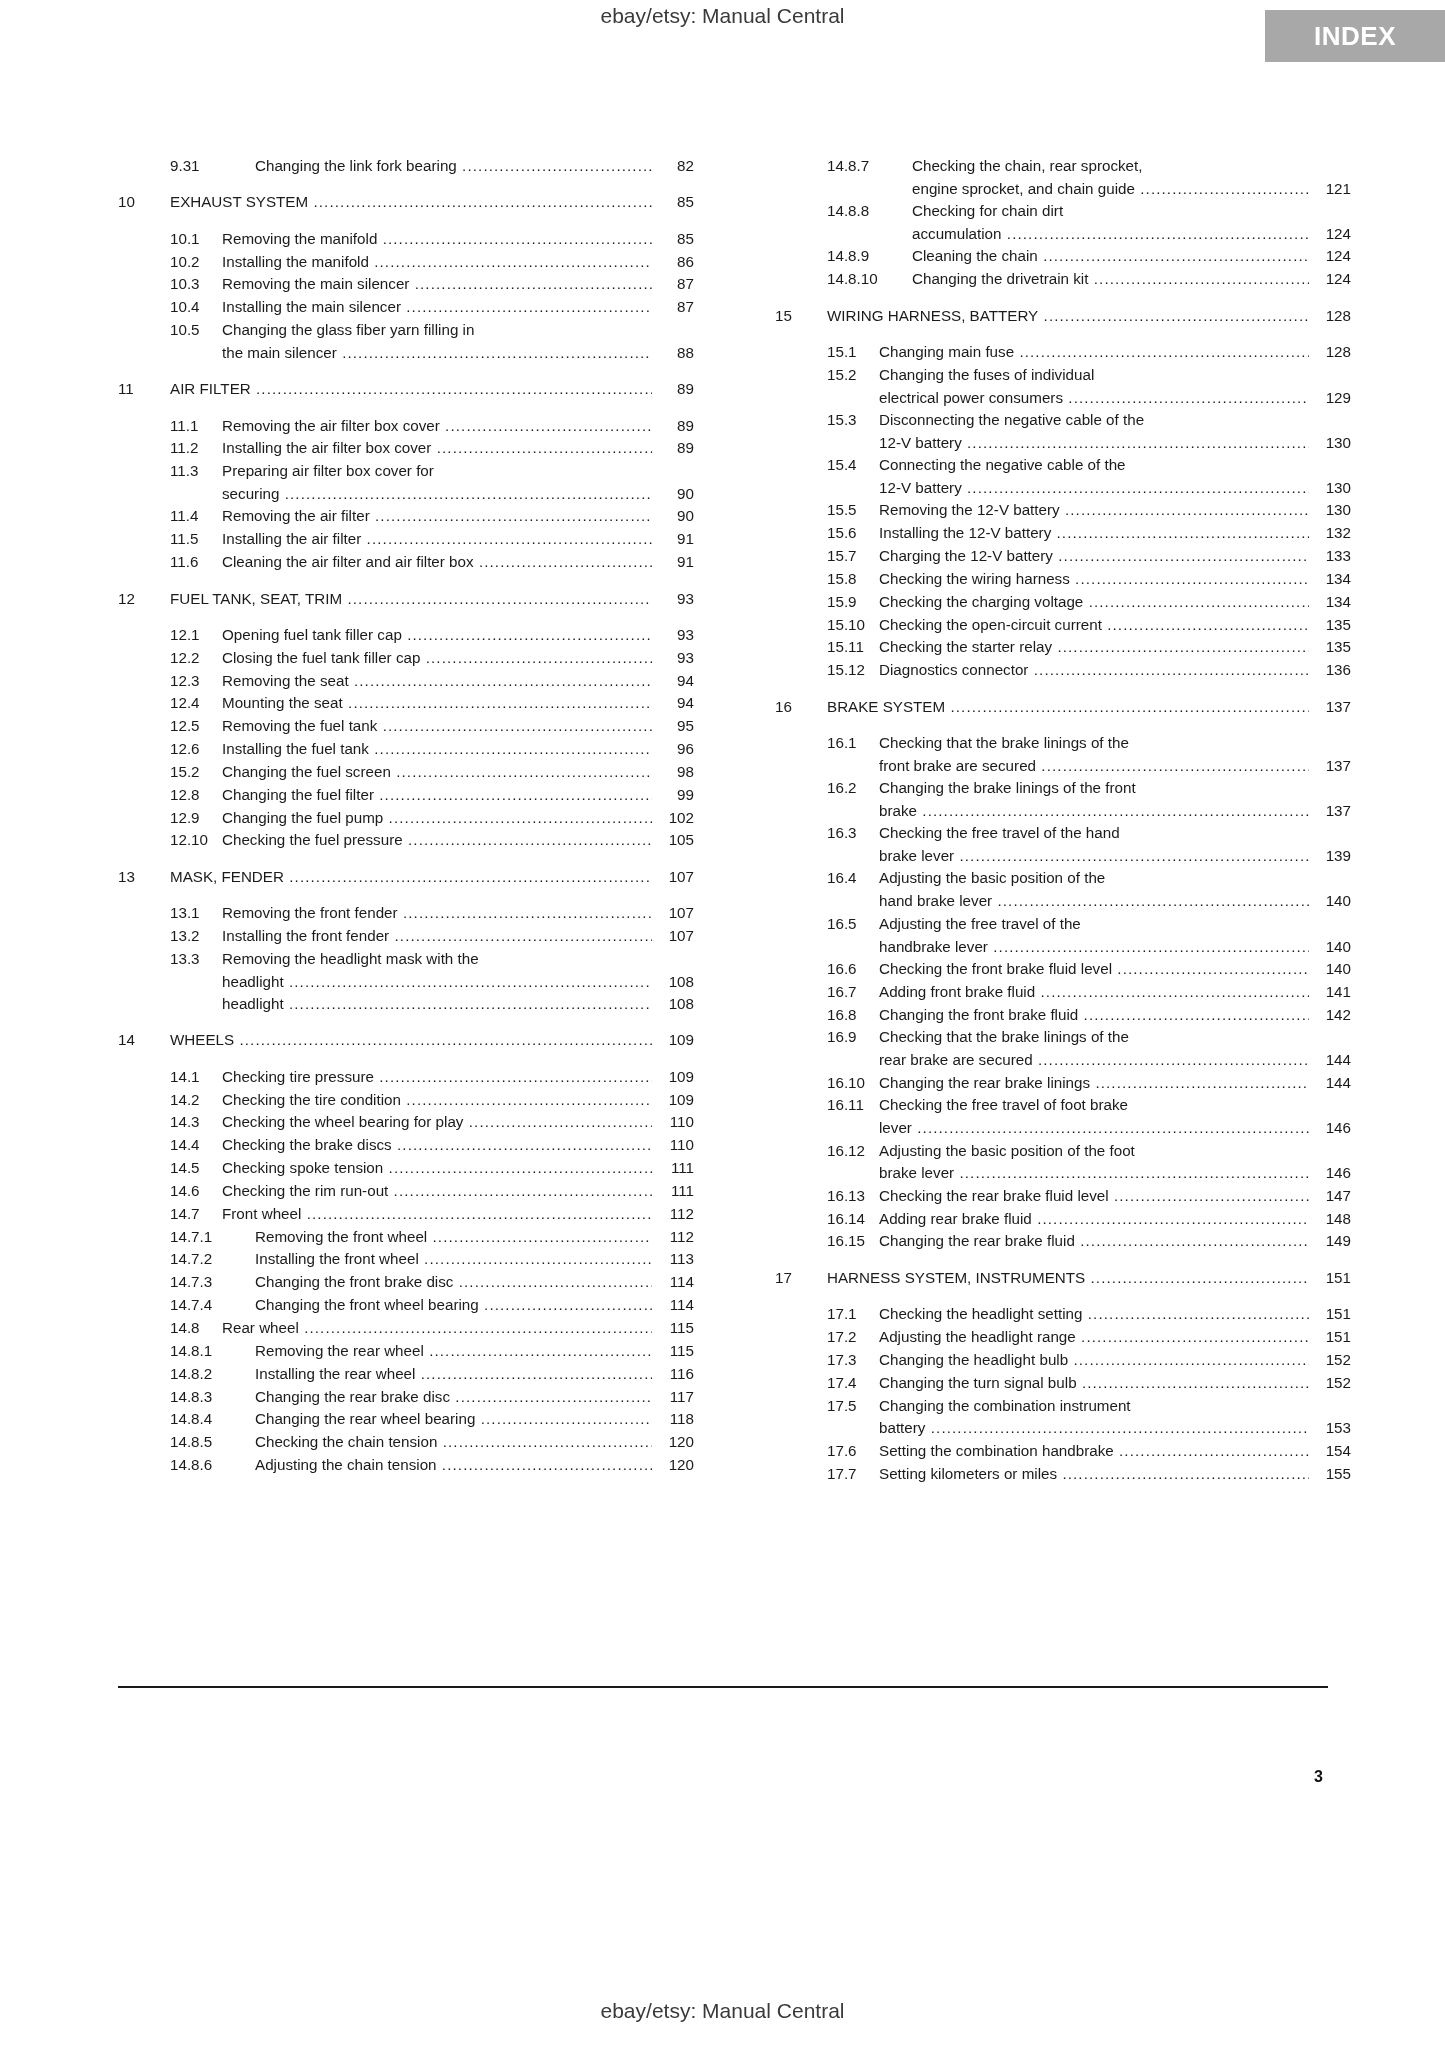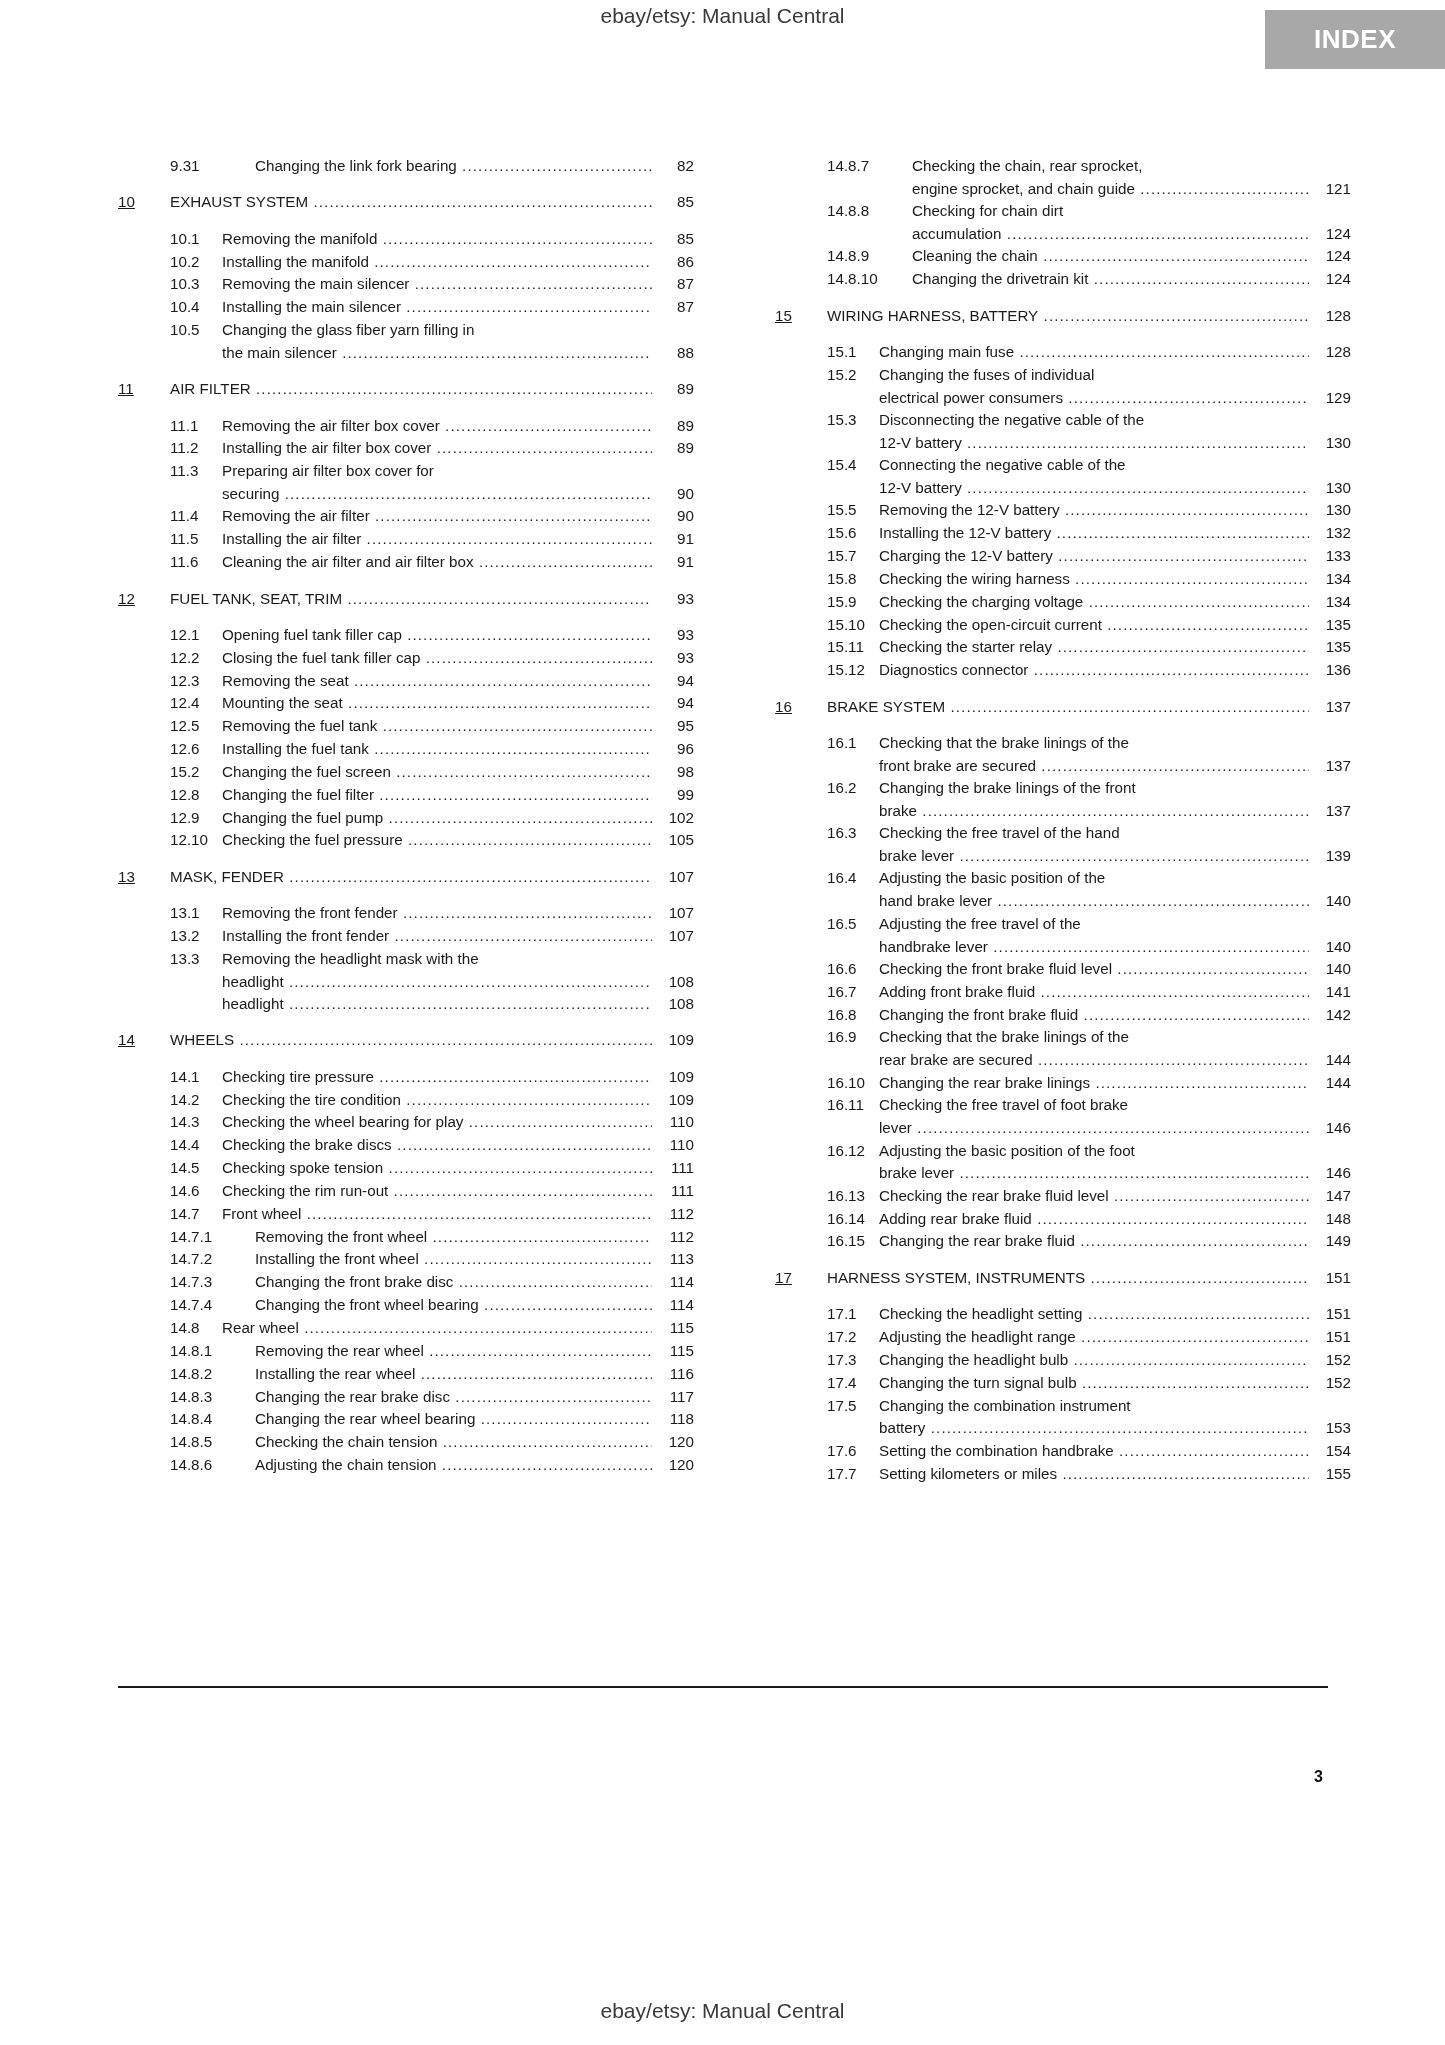--- a/index.html
+++ b/index.html
@@ -29,21 +29,21 @@
     width: 1445px;
     text-align: center;
     font-size: 21px;
     color: #3a3a3a;
   }
   .index-tab {
     position: absolute;
     top: 10px;
     right: 0;
     width: 180px;
-    height: 59px;
+    height: 52px;
     background: #a8a8a8;
     color: #ffffff;
     display: flex;
     align-items: center;
     justify-content: center;
     font-size: 26px;
     font-weight: bold;
     letter-spacing: 0.5px;
   }
   .page {
@@ -69,21 +69,21 @@
   .row.chapter {
     margin-top: 14px;
     margin-bottom: 14px;
   }
   .row.sub { margin-bottom: 0.5px; }
 
   .num {
     flex: 0 0 auto;
     padding-right: 8px;
   }
-  .num.lvl0 { width: 52px; text-decoration: underline; }
+  .num.lvl0 { width: 52px; }
   .num.lvl1 { width: 52px; margin-left: 52px; }
   .num.lvl2 { width: 85px; margin-left: 52px; }
 
   .title {
     flex: 1 1 auto;
     position: relative;
     overflow: hidden;
     white-space: nowrap;
   }
   .title .t { }

